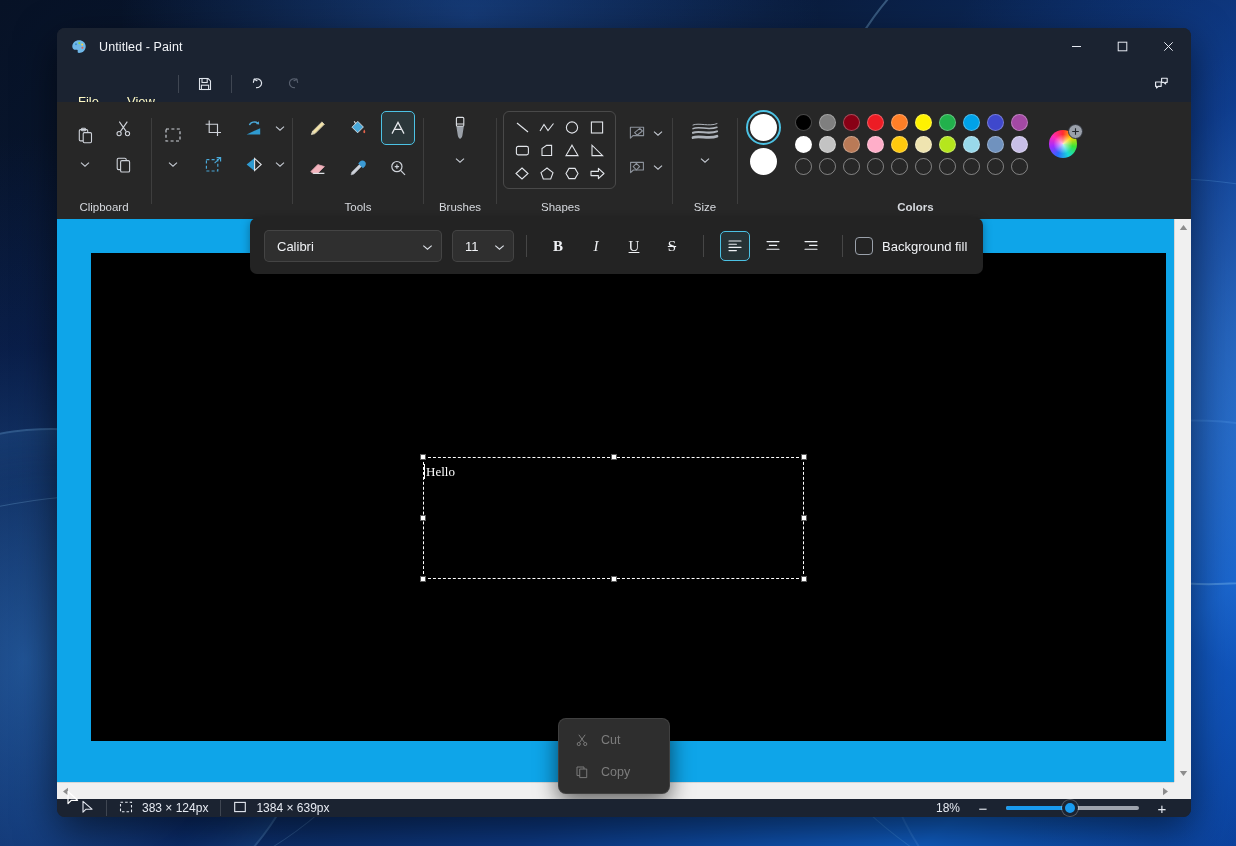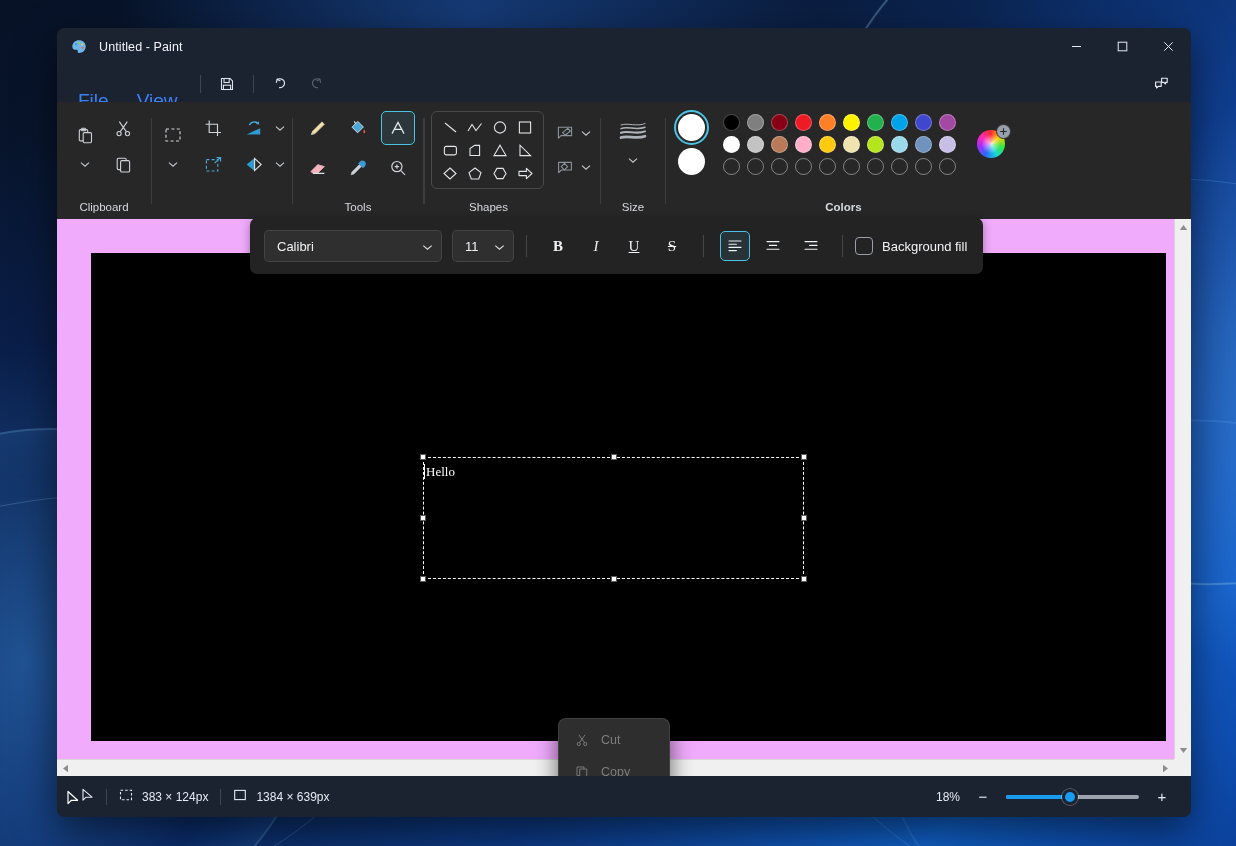--- a/index.html
+++ b/index.html
@@ -82,21 +82,21 @@
   
   #menurow {
     height: 37px;
     background: #1b2331;
     display: flex; align-items: center;
     padding-left: 8px;
     flex: 0 0 auto;
     position: relative;
   }
   .menuitem {
-    color: #3b82f6; font-size: 19px;
+    color: #fef9c3; font-size: 13px;
     padding: 5px 13px; border-radius: 4px;
     margin-right: 2px;
     margin-top: 35px;
   }
   .menusep {
     width: 1px; height: 18px;
     background: rgba(255,255,255,0.16);
     margin: 0 8px;
   }
   .qbtn {
@@ -261,21 +261,21 @@
   }
   #bgfill-box {
     width: 18px; height: 18px; border-radius: 4px;
     border: 1px solid #9aa1ab;
     background: transparent;
   }
 
   
   #workspace {
     flex: 1 1 auto;
-    background: #f0abfc;
+    background: #0ea5e9;
     position: relative;
     overflow: hidden;
   }
   #canvas {
     position: absolute;
     left: 34px; top: 34px;
     width: 1075px; height: 488px;
     background: #000000;
   }
   
@@ -322,21 +322,21 @@
     width: 17px; height: 17px; background: #f0f0f0;
   }
   .sbarrow {
     width: 17px; height: 17px;
     display: flex; align-items: center; justify-content: center;
     color: #8d8d8d; font-size: 8px;
   }
 
   
   #statusbar {
-    height: 41px;
+    height: 18px;
     background: #1b2331;
     display: flex; align-items: center;
     flex: 0 0 auto;
     color: #e6eaf2; font-size: 12px;
     padding: 0 12px;
   }
   .st-item { display: flex; align-items: center; gap: 9px; padding: 0 12px; }
   .st-sep { width: 1px; height: 16px; background: rgba(255,255,255,0.16); }
   #zoom-area { margin-left: auto; display: flex; align-items: center; gap: 12px; padding-right: 6px; }
   #zoom-pct { font-size: 12px; min-width: 34px; text-align: right; }
@@ -621,20 +621,37 @@
               <path d="M6.7 8.6 H11.1 M8.9 6.4 V10.8"></path>
             </svg>
           </div>
         </div>
       </div>
       <div class="group-label">Tools</div>
     </div>
 
     <div class="vsep"></div>
 
+    <div class="group" style="width:72px;">
+      <div class="group-body" style="flex-direction:column;">
+        <div class="tool" style="height:38px;">
+          <svg width="22" height="30" viewBox="0 0 22 30">
+            <rect x="7.4" y="2.4" width="7.4" height="9" rx="1.1" fill="none" stroke="#dfe2e6" stroke-width="1.1"></rect>
+            <path d="M7.4 9 H14.8" stroke="#dfe2e6" stroke-width="1.1"></path>
+            <path d="M7.4 11.4 H14.8 L13.4 20.6 C13.1 22.6 11.9 23.8 11.1 23.8 C10.3 23.8 9.1 22.6 8.8 20.6 Z" fill="#9aa0a8"></path>
+          </svg>
+        </div>
+        <div class="chev" style="margin-top:1px;">
+          <svg width="10" height="7" viewBox="0 0 10 7" fill="none" stroke="currentColor" stroke-width="1.15">
+              <path d="M1 1.6 L5 5.2 L9 1.6"></path>
+            </svg>
+        </div>
+      </div>
+      <div class="group-label">Brushes</div>
+    </div>
 
     <div class="vsep"></div>
 
     <div class="group" style="width:175px;">
       <div class="group-body" style="gap:8px;">
         <div id="shapes-panel">
           <div class="sh">
             <svg width="17" height="15" viewBox="0 0 17 15" fill="none" stroke="currentColor" stroke-width="1.1">
                 <path d="M3 3 L14 12"></path>
               </svg>

